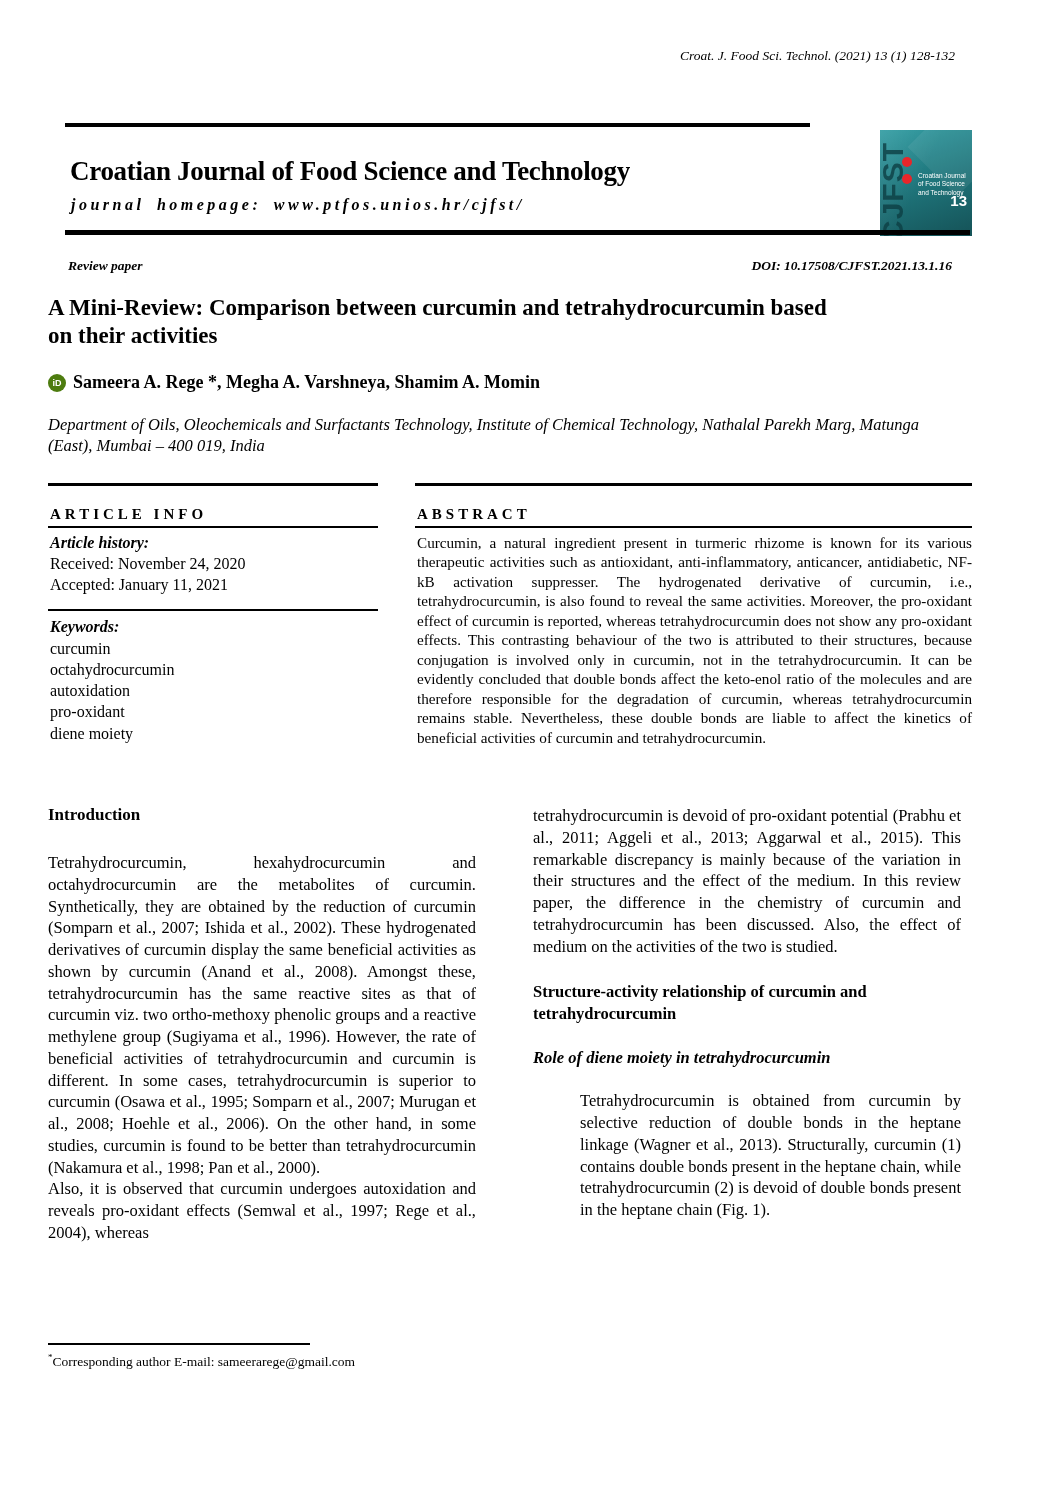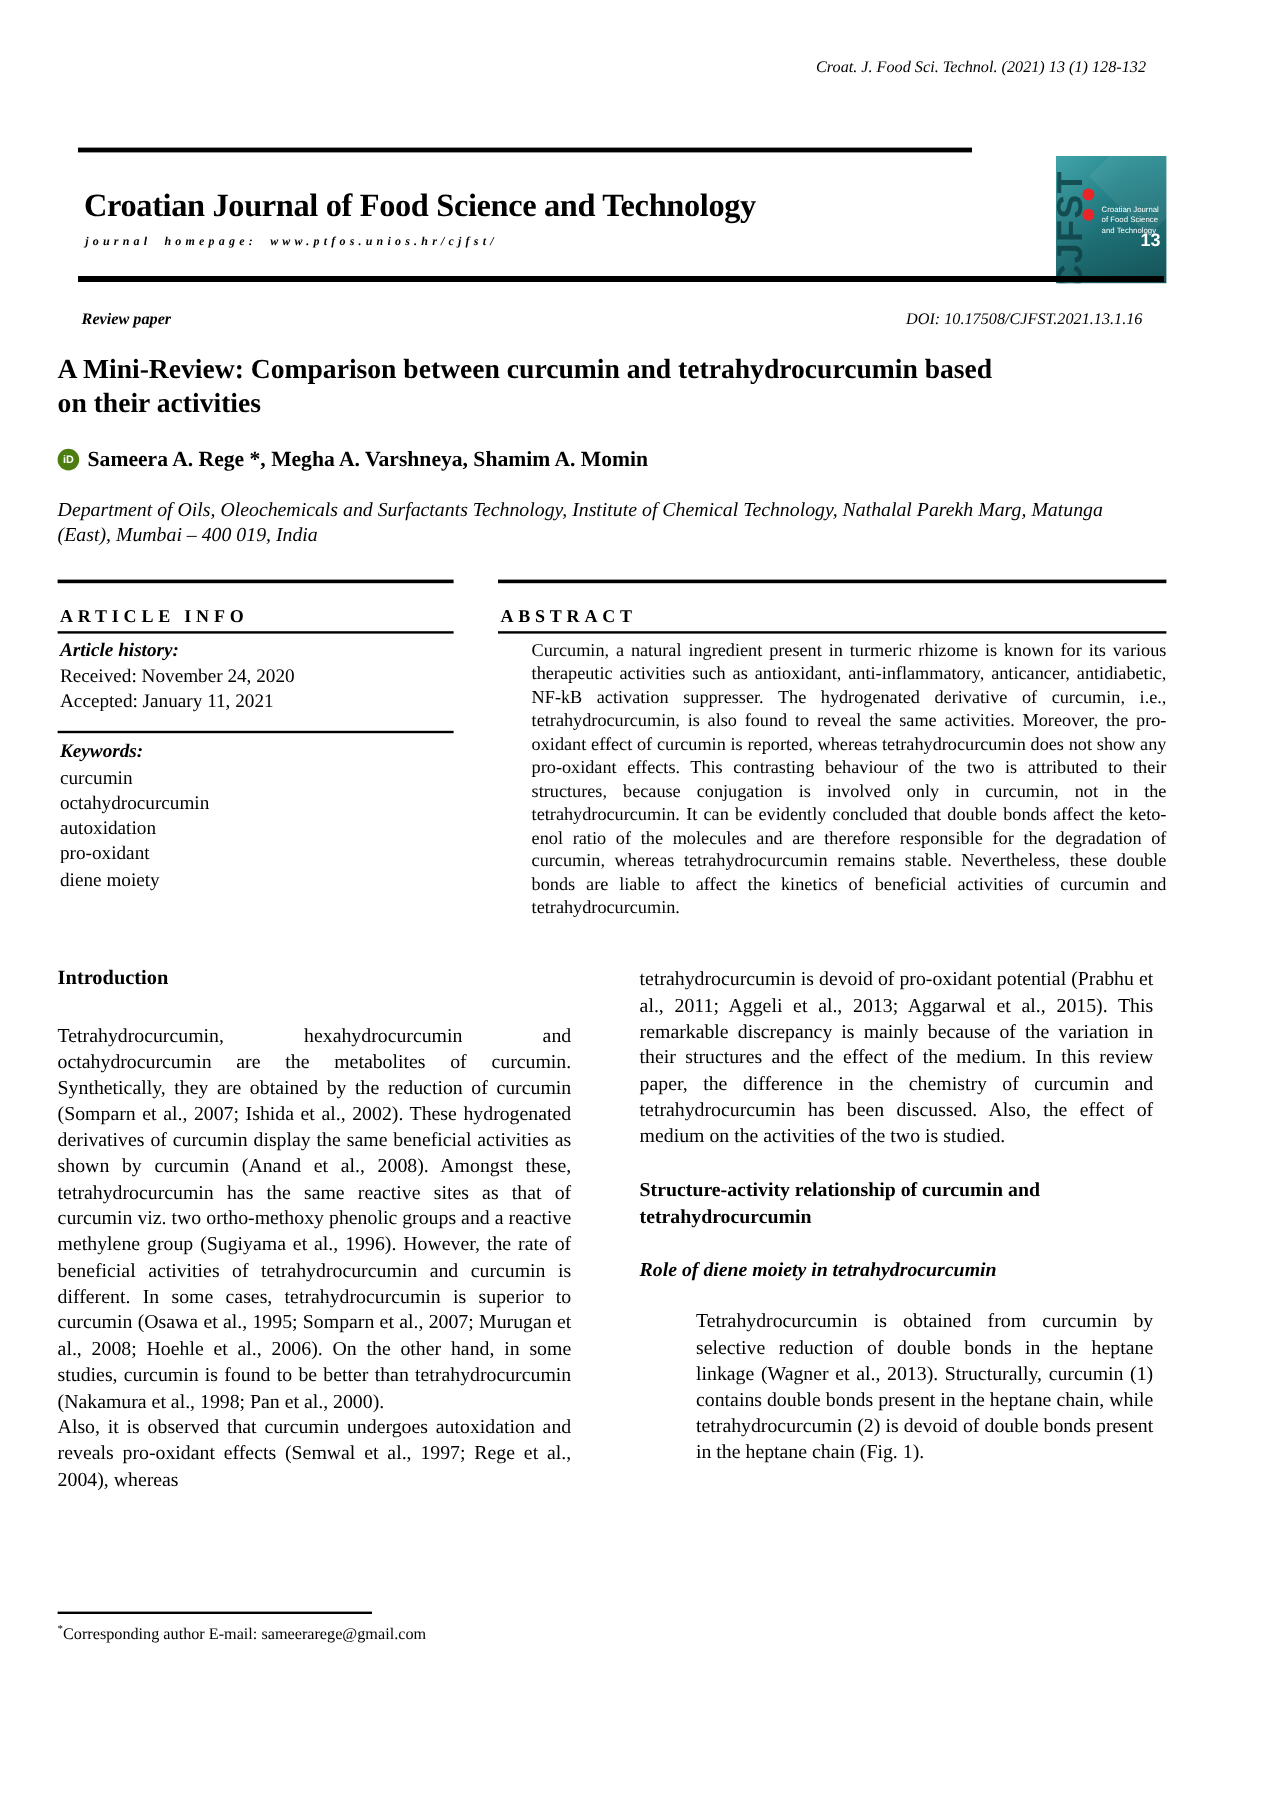--- a/index.html
+++ b/index.html
@@ -20,21 +20,21 @@
   }
 
   
   .rule-top { position:absolute; left:65px; top:123px; width:745px; height:4px; background:#000; }
   .journal-title {
     position:absolute; left:70px; top:156px;
     font-size:27px; font-weight:bold; letter-spacing:-0.3px;
   }
   .journal-homepage {
     position:absolute; left:71px; top:196px;
-    font-size:10px; font-style:italic; font-weight:bold;
+    font-size:16px; font-style:italic; font-weight:bold;
     letter-spacing:3.5px; word-spacing:5px;
   }
   .rule-mid { position:absolute; left:65px; top:230px; width:905px; height:5px; background:#000; }
 
   
   .cover {
     position:absolute; left:880px; top:130px; width:92px; height:106px;
     background:
       linear-gradient(115deg, rgba(255,255,255,0.10) 0%, rgba(255,255,255,0) 45%),
       linear-gradient(160deg, #2d9aa0 0%, #1f767c 48%, #155257 100%);
@@ -60,21 +60,21 @@
     font-family:"Liberation Sans", sans-serif;
   }
   .cover-issue {
     position:absolute; right:5px; top:62px;
     font-size:15px; font-weight:bold; color:#ffffff;
     font-family:"Liberation Sans", sans-serif;
   }
 
   
   .paper-type { position:absolute; left:68px; top:258px; font-size:13.5px; font-style:italic; font-weight:bold;text-align:right; }
-  .doi { position:absolute; right:106px; top:258px; font-size:13.5px; font-style:italic; font-weight:normal; }
+  .doi { position:absolute; right:106px; top:258px; font-size:13.5px; font-style:italic; font-weight:bold; }
 
   
   .article-title {
     position:absolute; left:48px; top:294px; width:805px;
     font-size:23px; font-weight:bold; line-height:1.22;
   }
   .authors-row { position:absolute; left:48px; top:372px; display:flex; align-items:center; gap:7px; }
   .orcid-icon {
     width:18px; height:18px; border-radius:50%;
     background:#4d7c0f; color:#fff;
@@ -95,21 +95,21 @@
     border-top:3px solid #000; border-bottom:2px solid #000;
     font-size:15px; font-weight:bold; letter-spacing:4px;
     padding:20px 0 3px 2px;
   }
   .info-body { padding:4px 0 8px 2px; font-size:16px; line-height:1.32; }
   .label-ital { font-style:italic; font-weight:bold; }
   .info-sep { border-top:2px solid #000; margin:6px 0 0 0; }
   .keywords-body { padding:5px 0 0 2px; font-size:16px; line-height:1.33; }
   .abstract-text {
     padding:5px 0 0 2px;
-    font-size:15.2px; line-height:1.28; text-align:justify;margin-left:26px;
+    font-size:15.2px; line-height:1.28; text-align:justify;
   }
 
   
   .col-left  { position:absolute; left:48px;  top:805px; width:428px; }
   .col-right { position:absolute; left:533px; top:805px; width:428px; }
   .body-par  { font-size:16.5px; line-height:1.32; text-align:justify; }
   .intro-heading { font-size:17px; font-weight:bold; margin-bottom:27px; }
   .section-heading { font-size:16.5px; font-weight:bold; line-height:1.3; margin:24px 0 0 0; }
   .subsection-heading { font-size:16.5px; font-weight:bold; font-style:italic; margin:24px 0 0 0; }
   .par-gap { margin-top:22px;margin-left:47px; }

